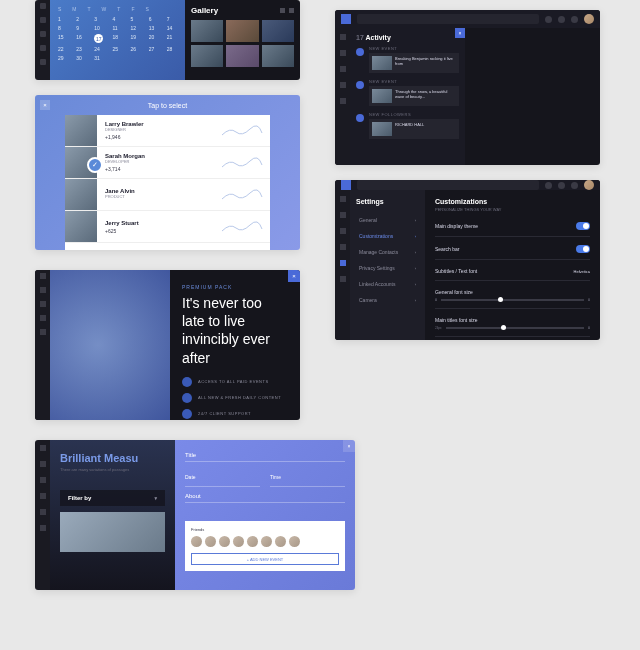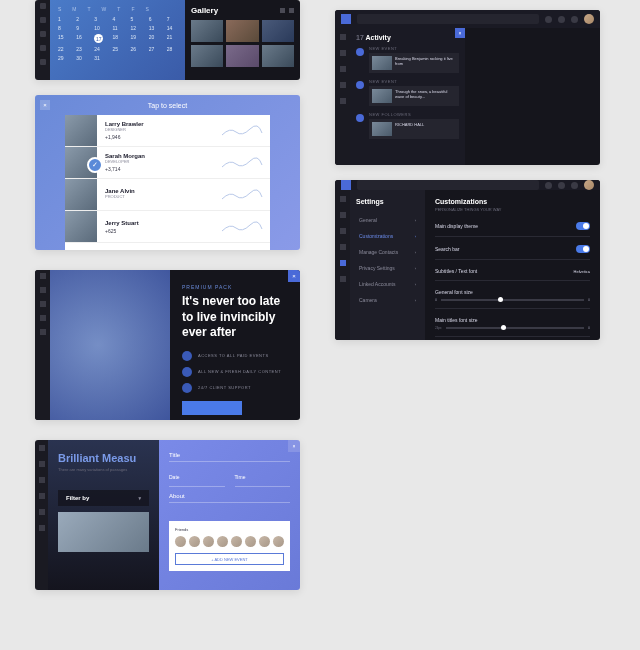--- a/index.html
+++ b/index.html
@@ -44,28 +44,28 @@
 
 
 .c3{left:35px;top:270px;width:265px;height:150px;display:flex;background:#15151c}
 .c3-side{width:15px;background:#1a1a22;display:flex;flex-direction:column;align-items:center;padding-top:3px;gap:8px}
 .c3-side div{width:6px;height:6px;background:#3a3a45}
 .c3-img{width:120px;background:linear-gradient(135deg,#5a7ac8,#4a6ab8);position:relative;overflow:hidden}
 .c3-img::before{content:'';position:absolute;inset:0;background:radial-gradient(circle at 40% 50%,rgba(140,160,200,0.6),rgba(60,80,150,0.8))}
 .c3-ct{flex:1;padding:14px 12px;position:relative}
 .c3-cls{position:absolute;right:0;top:0;width:12px;height:12px;background:#4a6ad8;color:#fff;font-size:6px;display:flex;align-items:center;justify-content:center}
 .c3-tag{font-size:5px;color:#6a8ad8;letter-spacing:1px;margin-bottom:4px}
-.c3-tt{font-size:12px;color:#fff;font-weight:700;line-height:1.3;margin-bottom:10px}
+.c3-tt{font-size:14px;color:#fff;font-weight:400;line-height:1.3;margin-bottom:10px}
 .c3-ft{display:flex;align-items:center;gap:6px;margin-bottom:6px}
 .c3-ft .ic{width:10px;height:10px;border-radius:50%;background:#3a5ab8;flex-shrink:0}
 .c3-ft span{font-size:4px;color:#8a8a9a;letter-spacing:0.5px}
 .c3-btn{width:60px;height:14px;background:#4a7ae8;margin-top:8px}
 
 
-.c4{left:35px;top:440px;width:265px;height:150px;display:flex}
+.c4{left:35px;top:440px;width:320px;height:150px;display:flex}
 .c4-side{width:15px;background:#1a1a22;display:flex;flex-direction:column;align-items:center;padding-top:5px;gap:10px}
 .c4-side div{width:6px;height:6px;background:#3a3a45}
 .c4-l{width:125px;background:#15151c;padding:12px 10px;position:relative;overflow:hidden}
 .c4-l::before{content:'';position:absolute;inset:0;background:linear-gradient(180deg,rgba(90,120,200,0.3),rgba(20,20,30,0.9))}
 .c4-l>*{position:relative}
 .c4-bt{font-size:11px;font-weight:700;color:#7a9ae8;margin-bottom:3px}
 .c4-bs{font-size:4px;color:#6a6a7a;margin-bottom:18px}
 .c4-fb{background:rgba(20,20,30,0.8);padding:5px 8px;display:flex;align-items:center;justify-content:space-between}
 .c4-fb span{font-size:6px;color:#fff;font-weight:600}
 .c4-fb .ar{font-size:5px;color:#8a8a9a}

